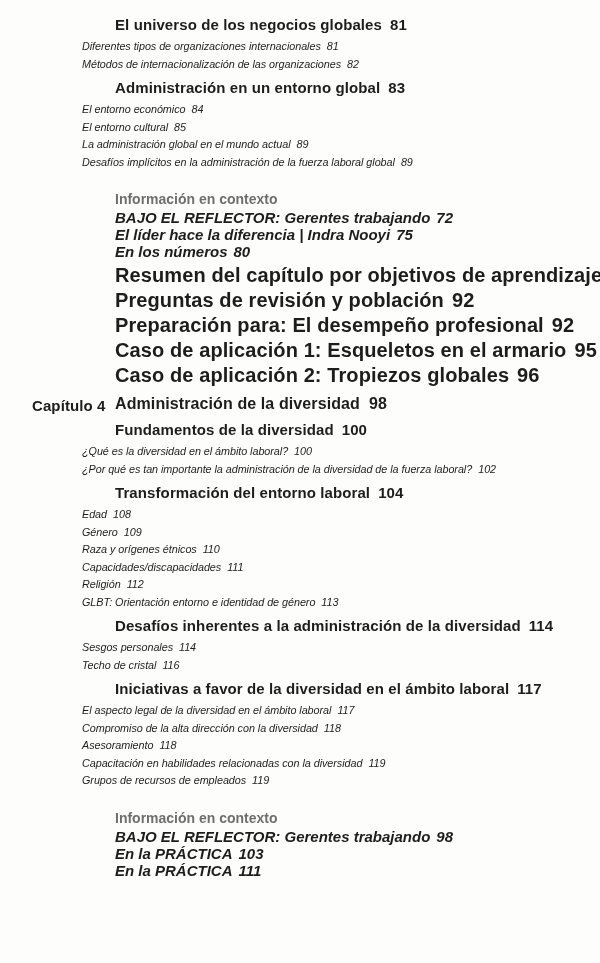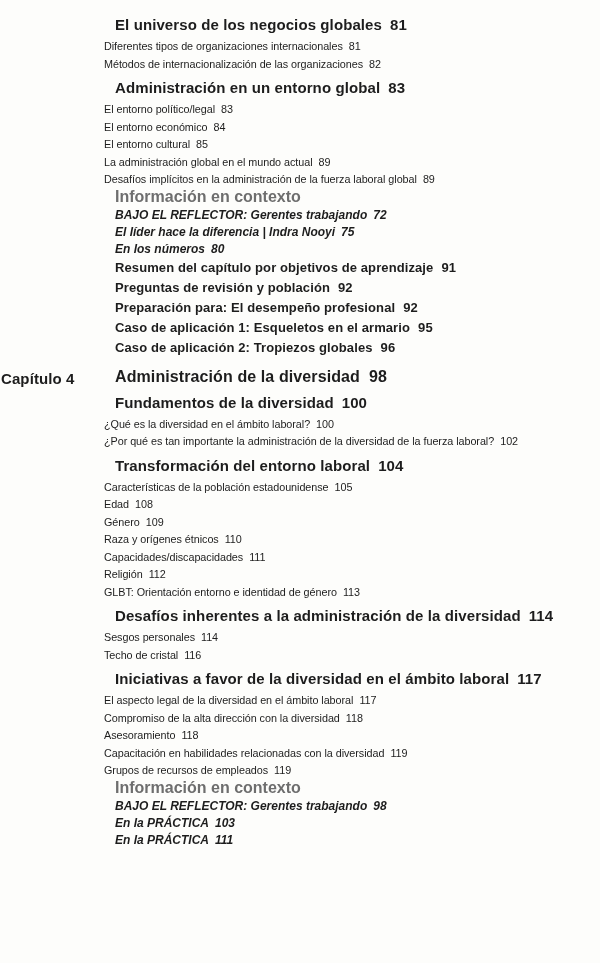--- a/index.html
+++ b/index.html
@@ -23,66 +23,68 @@
   .row {
     position: relative;
     padding-left: 115px;
     padding-right: 6px;
     white-space: nowrap;
   }
   
   .r-sub {
     font-size: 10.8px;
     line-height: 17.5px;
-    padding-left: 104px;
+    padding-left: 82px;
     letter-spacing: -0.05px;
+    font-style: italic;
   }
   
   .r-h1 {
     font-size: 15px;
     line-height: 20px;
     font-weight: bold;
     margin-top: 5px;
     margin-bottom: 3px;
     letter-spacing: 0.1px;
   }
   
   .r-end {
-    font-size: 13px;
+    font-size: 20px;
     line-height: 20px;
     font-weight: bold;
+    margin-top: 5px;
     letter-spacing: 0.1px;
   }
   
   .r-context {
-    font-size: 16px;
+    font-size: 14px;
     line-height: 16px;
     font-weight: bold;
     color: var(--context-color, #6e6e6e);
-    margin-top: 0;
+    margin-top: 20px;
     margin-bottom: 2px;
   }
   
   .r-feature {
-    font-size: 12px;
+    font-size: 15px;
     line-height: 17px;
     font-weight: bold;
     font-style: italic;
   }
   
   .r-chapter {
     font-size: 16px;
     line-height: 22px;
     font-weight: bold;
     margin-top: 8px;
     letter-spacing: 0.1px;
   }
   .chapter-label {
     position: absolute;
-    left: 1px;
+    left: 32px;
     top: 2px;
     font-size: 15px;
     font-weight: bold;
   }
   .num { margin-left: 8px; }
   .r-sub .num {
     font-weight: normal;
     margin-left: 6px;
     font-size: 10.8px;
   }
@@ -91,40 +93,38 @@
 </style>
 </head>
 <body style="--context-color: #6e6e6e; background: rgb(253, 253, 251); color: rgb(29, 29, 29);">
 
 <div class="page">
   <div class="toc">
       <div class="row r-h1"><span class="txt">El universo de los negocios globales</span><span class="num">81</span></div>
       <div class="row r-sub"><span class="txt">Diferentes tipos de organizaciones internacionales</span><span class="num">81</span></div>
       <div class="row r-sub"><span class="txt">Métodos de internacionalización de las organizaciones</span><span class="num">82</span></div>
       <div class="row r-h1"><span class="txt">Administración en un entorno global</span><span class="num">83</span></div>
-      <div class="row r-sub"><span class="txt">El entorno político/legal</span><span class="num">83</span></div>
       <div class="row r-sub"><span class="txt">El entorno económico</span><span class="num">84</span></div>
       <div class="row r-sub"><span class="txt">El entorno cultural</span><span class="num">85</span></div>
       <div class="row r-sub"><span class="txt">La administración global en el mundo actual</span><span class="num">89</span></div>
       <div class="row r-sub"><span class="txt">Desafíos implícitos en la administración de la fuerza laboral global</span><span class="num">89</span></div>
       <div class="row r-context"><span class="txt">Información en contexto</span></div>
       <div class="row r-feature"><span class="txt">BAJO EL REFLECTOR: Gerentes trabajando</span><span class="num">72</span></div>
       <div class="row r-feature"><span class="txt">El líder hace la diferencia  |  Indra Nooyi</span><span class="num">75</span></div>
       <div class="row r-feature"><span class="txt">En los números</span><span class="num">80</span></div>
       <div class="row r-end"><span class="txt">Resumen del capítulo por objetivos de aprendizaje</span><span class="num">91</span></div>
       <div class="row r-end"><span class="txt">Preguntas de revisión y población</span><span class="num">92</span></div>
       <div class="row r-end"><span class="txt">Preparación para: El desempeño profesional</span><span class="num">92</span></div>
       <div class="row r-end"><span class="txt">Caso de aplicación 1: Esqueletos en el armario</span><span class="num">95</span></div>
       <div class="row r-end"><span class="txt">Caso de aplicación 2: Tropiezos globales</span><span class="num">96</span></div>
       <div class="row r-chapter"><span class="chapter-label">Capítulo 4</span><span class="txt">Administración de la diversidad</span><span class="num">98</span></div>
       <div class="row r-h1"><span class="txt">Fundamentos de la diversidad</span><span class="num">100</span></div>
       <div class="row r-sub"><span class="txt">¿Qué es la diversidad en el ámbito laboral?</span><span class="num">100</span></div>
       <div class="row r-sub"><span class="txt">¿Por qué es tan importante la administración de la diversidad de la fuerza laboral?</span><span class="num">102</span></div>
       <div class="row r-h1"><span class="txt">Transformación del entorno laboral</span><span class="num">104</span></div>
-      <div class="row r-sub"><span class="txt">Características de la población estadounidense</span><span class="num">105</span></div>
       <div class="row r-sub"><span class="txt">Edad</span><span class="num">108</span></div>
       <div class="row r-sub"><span class="txt">Género</span><span class="num">109</span></div>
       <div class="row r-sub"><span class="txt">Raza y orígenes étnicos</span><span class="num">110</span></div>
       <div class="row r-sub"><span class="txt">Capacidades/discapacidades</span><span class="num">111</span></div>
       <div class="row r-sub"><span class="txt">Religión</span><span class="num">112</span></div>
       <div class="row r-sub"><span class="txt">GLBT: Orientación entorno e identidad de género</span><span class="num">113</span></div>
       <div class="row r-h1"><span class="txt">Desafíos inherentes a la administración de la diversidad</span><span class="num">114</span></div>
       <div class="row r-sub"><span class="txt">Sesgos personales</span><span class="num">114</span></div>
       <div class="row r-sub"><span class="txt">Techo de cristal</span><span class="num">116</span></div>
       <div class="row r-h1"><span class="txt">Iniciativas a favor de la diversidad en el ámbito laboral</span><span class="num">117</span></div>

